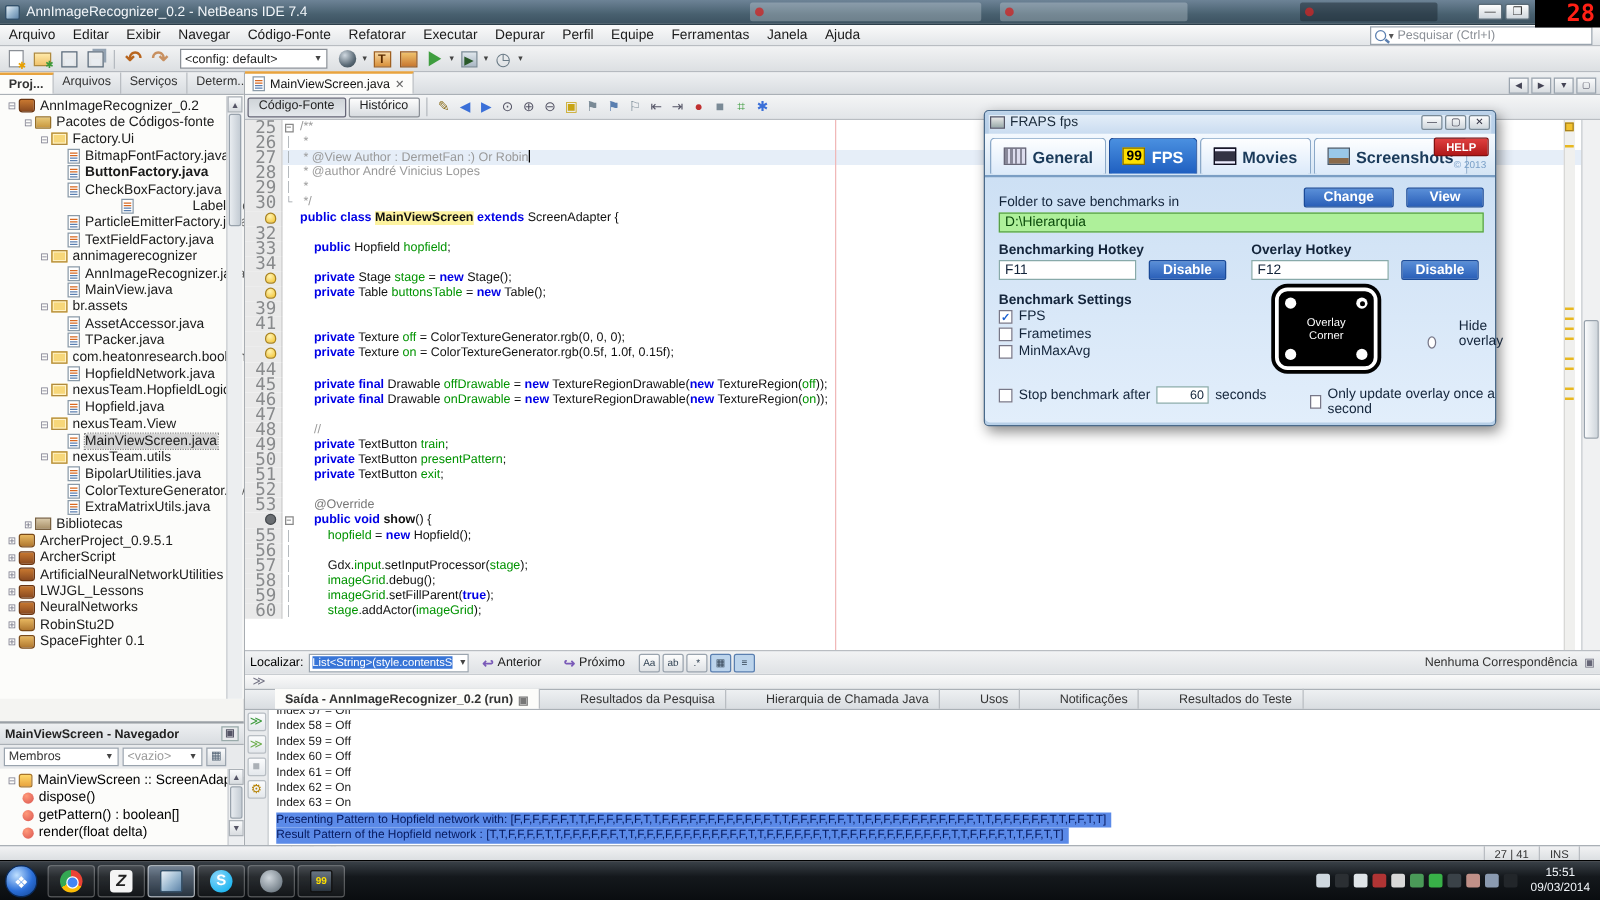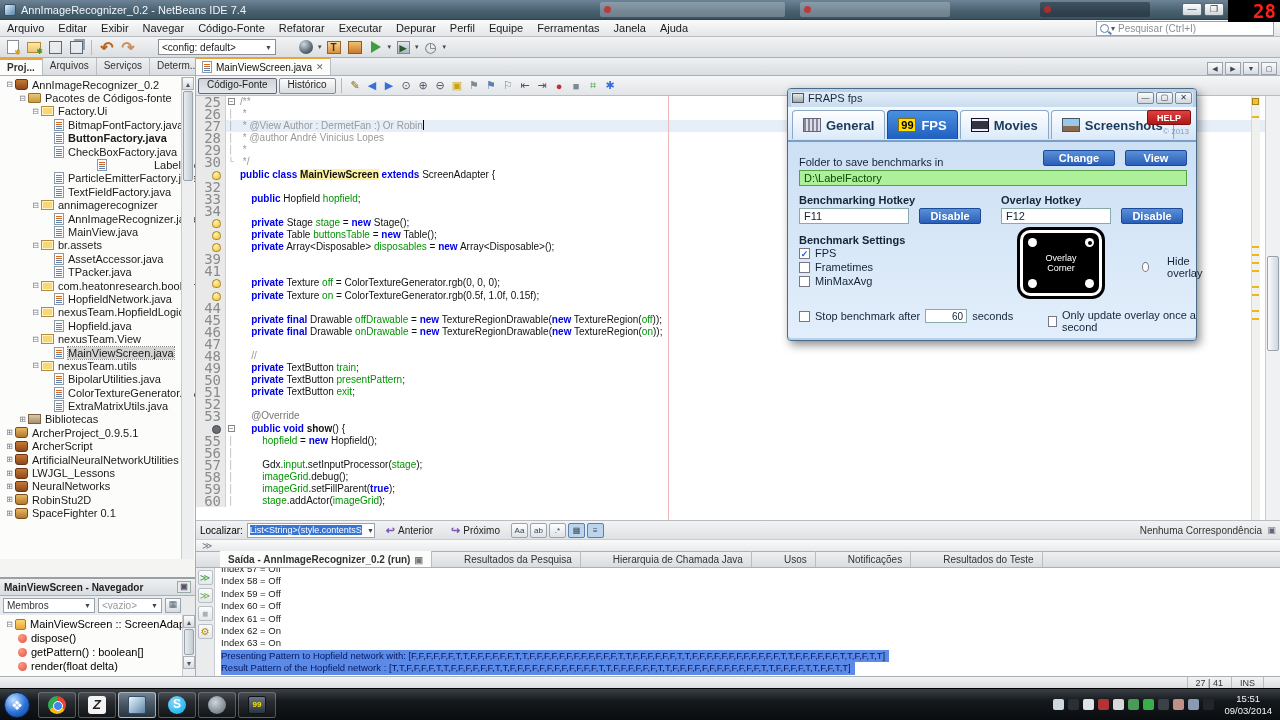--- a/index.html
+++ b/index.html
@@ -36,21 +36,21 @@
   .mti{display:inline-flex;align-items:center;justify-content:center;width:18px;height:17px;font-size:13px;}
   .sep{width:1px;height:15px;background:#b5bac0;margin:0 3px;}
   .pg{width:12px;height:14px;background:#fff;border:1px solid #8a8f96;position:relative;}
   .pg::after{content:"✱";position:absolute;right:-3px;bottom:-4px;font-size:8px;color:#e8a000;}
   .fold-proj{width:14px;height:11px;background:linear-gradient(#ffe9a8,#f0c36d);border:1px solid #b08a3e;position:relative;}
   .fold-proj::after{content:"✱";position:absolute;right:-3px;bottom:-4px;font-size:8px;color:#3a9a3a;}
   .floppy{width:13px;height:13px;background:linear-gradient(#aebach,#7d8da0);border:1px solid #5a6a7a;position:relative;}
   .floppy::after{content:"";position:absolute;left:2px;bottom:1px;width:7px;height:5px;background:#e8ecf0;}
   .floppy2{box-shadow:3px -3px 0 -1px #93a2b2;}
   #config-combo{width:118px;height:16px;background:#fff;border:1px solid #8a8f96;font-size:10px;color:#222;
-    display:flex;align-items:center;justify-content:space-between;padding:0 3px;margin:0 18px;}
+    display:flex;align-items:center;justify-content:space-between;padding:0 3px;margin:0 4px;}
   .caret{font-size:7px;color:#444;}
   .sphere{width:14px;height:14px;border-radius:50%;background:radial-gradient(circle at 35% 30%,#cfd8e0,#5a6a76 60%,#2c3a44);}
   .tsq{width:14px;height:13px;background:linear-gradient(#f8d8a0,#d8903a);border:1px solid #a06020;color:#5a2a00;
     font-size:10px;font-weight:bold;line-height:12px;text-align:center;}
   .brush{width:14px;height:13px;background:linear-gradient(#f0c36d,#c87830);border:1px solid #96581e;}
   .play{width:0;height:0;border-left:10px solid #3f9e3f;border-top:6px solid transparent;border-bottom:6px solid transparent;}
   .dbg{width:13px;height:13px;background:linear-gradient(#dfe6ec,#aab8c4);border:1px solid #7a8a96;color:#2a5a2a;
     font-size:9px;font-weight:bold;line-height:12px;text-align:center;}
   .prof{color:#6a7a86;font-size:14px;}
 
@@ -199,21 +199,21 @@
   #f-dis2{position:absolute;left:333px;top:66px;width:62px;}
   #f-settings{position:absolute;left:11px;top:92px;font-weight:bold;}
   #f-checks{position:absolute;left:11px;top:105px;display:flex;flex-direction:column;gap:2px;}
   .fchk-row{display:flex;align-items:center;gap:5px;height:12px;}
   .fchk{width:11px;height:11px;background:#fff;border:1px solid #778;font-size:9px;line-height:10px;text-align:center;color:#1a5fd0;font-weight:bold;}
   #f-corner{position:absolute;left:232px;top:88px;width:82px;height:66px;background:#000;border:3px solid #fff;border-radius:10px;
     box-shadow:0 0 0 3px #000;color:#fff;font-size:9px;display:flex;align-items:center;justify-content:center;text-align:center;}
   .cdot{position:absolute;width:9px;height:9px;border-radius:50%;background:#fff;}
   .cdot.sel::after{content:"";position:absolute;left:2.5px;top:2.5px;width:4px;height:4px;border-radius:50%;background:#000;}
   #cd1{left:5px;top:5px;} #cd2{right:5px;top:5px;} #cd3{left:5px;bottom:5px;} #cd4{right:5px;bottom:5px;}
-  #f-hide{position:absolute;left:354px;top:113px;display:flex;align-items:center;gap:18px;}
+  #f-hide{position:absolute;left:354px;top:113px;display:flex;align-items:flex-end;gap:18px;}
   .fradio{width:10px;height:10px;border-radius:50%;background:#fff;border:1px solid #778;}
   #f-stop{position:absolute;left:11px;top:167px;display:flex;align-items:center;gap:5px;}
   #f-stop-input{width:42px;height:14px;background:#fff;border:1px solid #8aa;font-size:10px;text-align:right;padding-right:3px;line-height:13px;}
   #f-only{position:absolute;left:229px;top:167px;display:flex;align-items:center;gap:5px;margin-left:31px;}
 
   
   #taskbar{position:absolute;left:0;top:688px;width:1280px;height:32px;
     background:linear-gradient(#3a4148,#14181c 40%,#0a0d10);display:flex;align-items:center;border-top:1px solid #000;}
   #start-orb{width:26px;height:26px;border-radius:50%;margin:0 8px 0 4px;
     background:radial-gradient(circle at 35% 30%,#bfe0ff,#2a6ed8 55%,#123f86);border:1px solid #0a2a5a;
@@ -582,21 +582,20 @@
           <div class="cl cur"><div class="gut">27</div><div class="fold">│</div><div class="ct"><span class="tk-c"> * @View Author : DermetFan :) Or Robin</span><span class="code-caret"></span></div></div>
           <div class="cl"><div class="gut">28</div><div class="fold">│</div><div class="ct"><span class="tk-c"> * @author André Vinicius Lopes</span></div></div>
           <div class="cl"><div class="gut">29</div><div class="fold">│</div><div class="ct"><span class="tk-c"> *</span></div></div>
           <div class="cl"><div class="gut">30</div><div class="fold">└</div><div class="ct"><span class="tk-c"> */</span></div></div>
           <div class="cl"><div class="gut"><span class="bulb"></span></div><div class="fold"></div><div class="ct"><span class="tk-k">public</span><span> </span><span class="tk-k">class</span><span> </span><span class="tk-hl">MainViewScreen</span><span> </span><span class="tk-k">extends</span><span> ScreenAdapter {</span></div></div>
           <div class="cl"><div class="gut">32</div><div class="fold"></div><div class="ct"></div></div>
           <div class="cl"><div class="gut">33</div><div class="fold"></div><div class="ct"><span>    </span><span class="tk-k">public</span><span> Hopfield </span><span class="tk-f">hopfield</span><span>;</span></div></div>
           <div class="cl"><div class="gut">34</div><div class="fold"></div><div class="ct"></div></div>
           <div class="cl"><div class="gut"><span class="bulb"></span></div><div class="fold"></div><div class="ct"><span>    </span><span class="tk-k">private</span><span> Stage </span><span class="tk-f">stage</span><span> = </span><span class="tk-k">new</span><span> Stage();</span></div></div>
           <div class="cl"><div class="gut"><span class="bulb"></span></div><div class="fold"></div><div class="ct"><span>    </span><span class="tk-k">private</span><span> Table </span><span class="tk-f">buttonsTable</span><span> = </span><span class="tk-k">new</span><span> Table();</span></div></div>
-          <div class="cl"><div class="gut"><span class="bulb"></span></div><div class="fold"></div><div class="ct"><span>    </span><span class="tk-k">private</span><span> Array&lt;Disposable&gt; </span><span class="tk-f">disposables</span><span> = </span><span class="tk-k">new</span><span> Array&lt;Disposable&gt;();</span></div></div>
           <div class="cl"><div class="gut">39</div><div class="fold"></div><div class="ct"></div></div>
           <div class="cl"><div class="gut">41</div><div class="fold"></div><div class="ct"></div></div>
           <div class="cl"><div class="gut"><span class="bulb"></span></div><div class="fold"></div><div class="ct"><span>    </span><span class="tk-k">private</span><span> Texture </span><span class="tk-f">off</span><span> = ColorTextureGenerator.rgb(0, 0, 0);</span></div></div>
           <div class="cl"><div class="gut"><span class="bulb"></span></div><div class="fold"></div><div class="ct"><span>    </span><span class="tk-k">private</span><span> Texture </span><span class="tk-f">on</span><span> = ColorTextureGenerator.rgb(0.5f, 1.0f, 0.15f);</span></div></div>
           <div class="cl"><div class="gut">44</div><div class="fold"></div><div class="ct"></div></div>
           <div class="cl"><div class="gut">45</div><div class="fold"></div><div class="ct"><span>    </span><span class="tk-k">private</span><span> </span><span class="tk-k">final</span><span> Drawable </span><span class="tk-f">offDrawable</span><span> = </span><span class="tk-k">new</span><span> TextureRegionDrawable(</span><span class="tk-k">new</span><span> TextureRegion(</span><span class="tk-f">off</span><span>));</span></div></div>
           <div class="cl"><div class="gut">46</div><div class="fold"></div><div class="ct"><span>    </span><span class="tk-k">private</span><span> </span><span class="tk-k">final</span><span> Drawable </span><span class="tk-f">onDrawable</span><span> = </span><span class="tk-k">new</span><span> TextureRegionDrawable(</span><span class="tk-k">new</span><span> TextureRegion(</span><span class="tk-f">on</span><span>));</span></div></div>
           <div class="cl"><div class="gut">47</div><div class="fold"></div><div class="ct"></div></div>
           <div class="cl"><div class="gut">48</div><div class="fold"></div><div class="ct"><span>    </span><span class="tk-c">//</span></div></div>
           <div class="cl"><div class="gut">49</div><div class="fold"></div><div class="ct"><span>    </span><span class="tk-k">private</span><span> TextButton </span><span class="tk-f">train</span><span>;</span></div></div>
@@ -732,21 +731,21 @@
           <span class="fic fic-photo"></span>
           <span>Screenshots</span>
         </div>
         <span id="fraps-help">HELP</span>
       <span id="fraps-copy">© 2013</span>
     </div>
     <div id="fraps-body">
       <span id="f-folder-label">Folder to save benchmarks in</span>
       <div class="fbtn" id="f-change">Change</div>
       <div class="fbtn" id="f-view">View</div>
-      <div id="f-folder">D:\LabelFactory</div>
+      <div id="f-folder">D:\Hierarquia</div>
       <span id="f-bh-label">Benchmarking Hotkey</span>
       <div id="f-bh">F11</div>
       <div class="fbtn" id="f-dis1">Disable</div>
       <span id="f-oh-label">Overlay Hotkey</span>
       <div id="f-oh">F12</div>
       <div class="fbtn" id="f-dis2">Disable</div>
       <span id="f-settings">Benchmark Settings</span>
       <div id="f-checks">
           <div class="fchk-row">
             <span class="fchk">✓</span>

